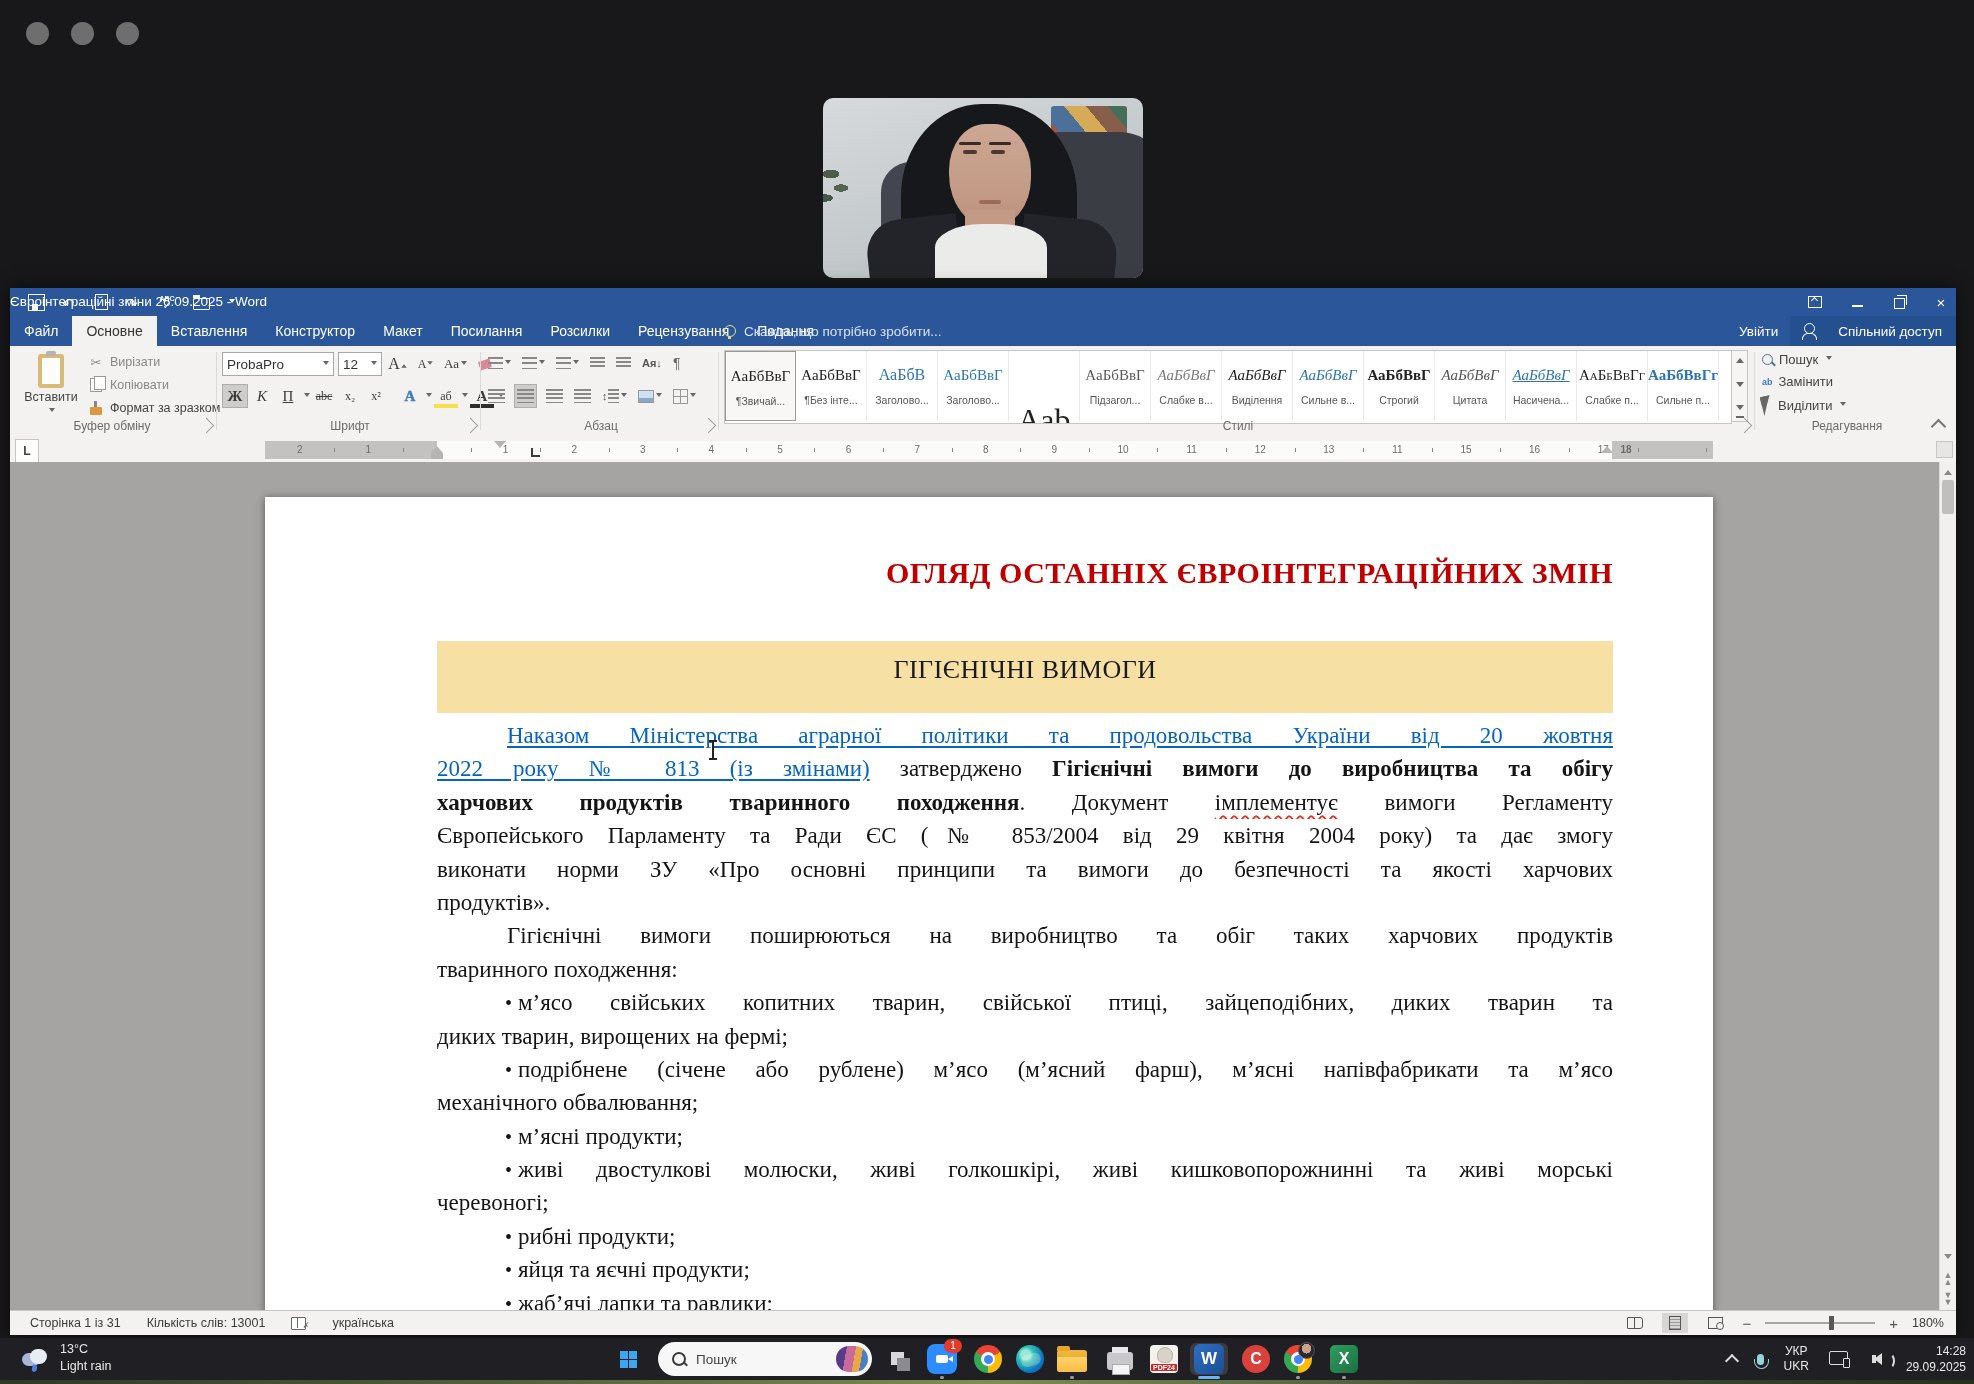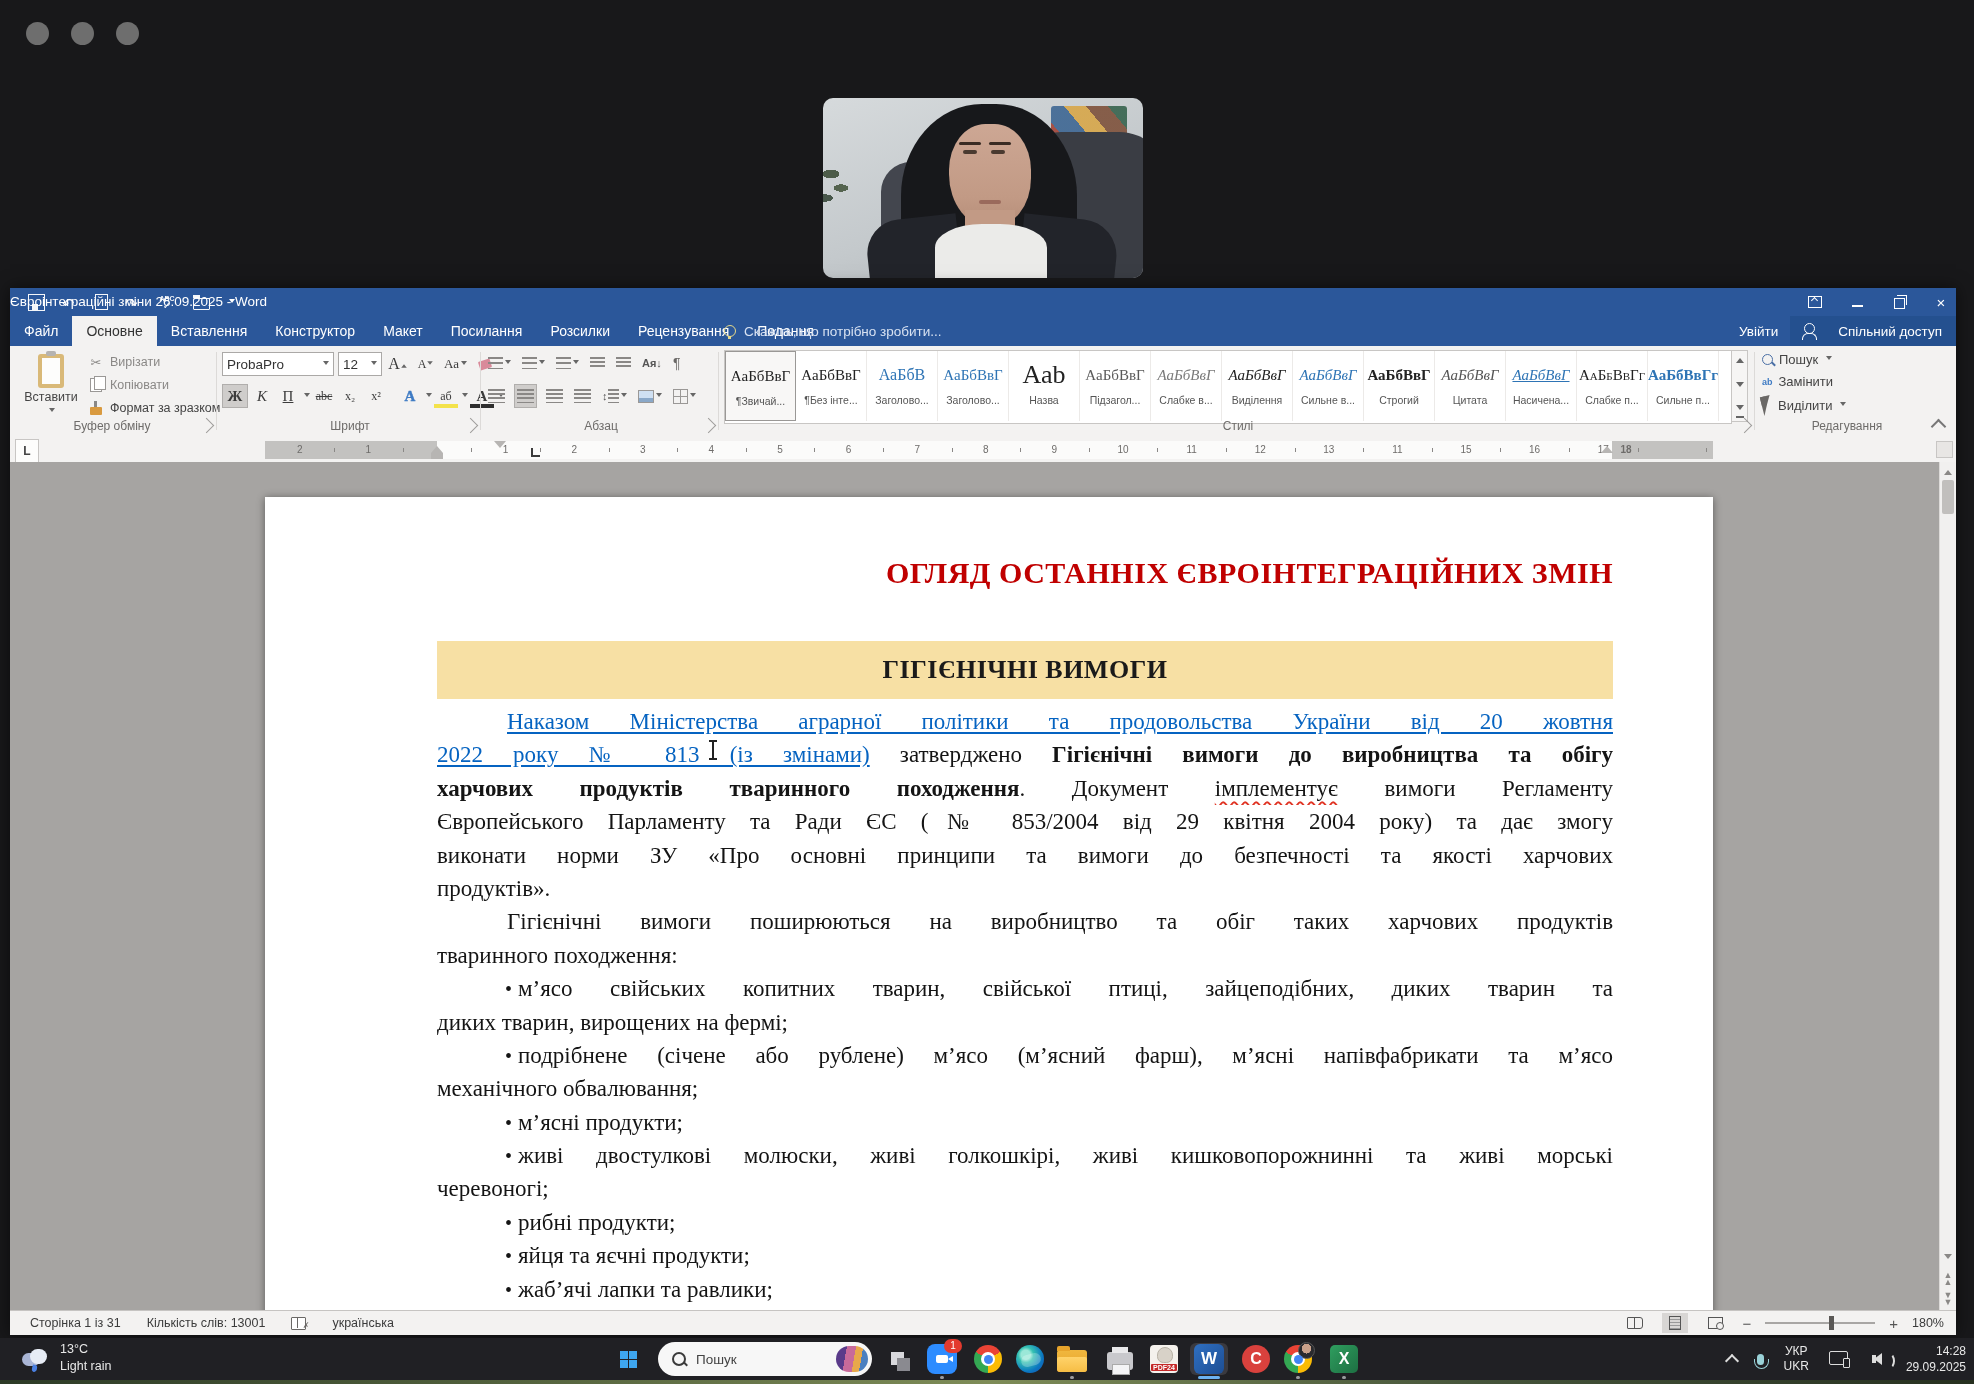--- a/index.html
+++ b/index.html
@@ -112,21 +112,21 @@
      linear-gradient(#9a9896,#9a9896) 50% 0/1px 100% no-repeat,
      linear-gradient(#9a9896,#9a9896) 0 50%/100% 1px no-repeat;}
   .pilcrow{font-size:14px;color:#6a6866;}
 
   .gallery{position:absolute;left:0;top:0;height:72px;width:1006px;background:#fff;border:1px solid #c8c6c4;display:flex;overflow:hidden;}
   .style-card{width:71px;height:70px;border-right:1px solid #eceae8;text-align:center;padding-top:9px;box-sizing:border-box;}
   .style-card.selected{border:1px solid #9a9896;background:#f8f7f6;}
   .style-preview{font-family:"Liberation Serif","DejaVu Serif",serif;font-size:15px;color:#222;line-height:30px;height:30px;white-space:nowrap;}
   .style-label{font-size:10.5px;color:#555;margin-top:4px;white-space:nowrap;overflow:hidden;}
   .s-h1{color:#2e74b5;font-size:16px;} .s-h2{color:#2e74b5;}
-  .s-title{font-size:26px;} .s-sub{color:#5a5a5a;}
+  .s-title{font-size:32px;margin-top:45px;} .s-sub{color:#5a5a5a;}
   .s-subtle-em{font-style:italic;color:#7a7a7a;} .s-em{font-style:italic;}
   .s-intense-em{font-style:italic;color:#2e74b5;} .s-strong{font-weight:bold;}
   .s-quote{font-style:italic;color:#555;} .s-intense-quote{font-style:italic;color:#2e74b5;text-decoration:underline;}
   .s-subtle-ref{font-variant:small-caps;} .s-intense-ref{font-weight:bold;color:#2e74b5;}
   .gal-arrows{position:absolute;left:1008px;top:0;width:16px;height:72px;border:1px solid #c8c6c4;border-left:0;background:#f6f5f4;
               display:flex;flex-direction:column;align-items:center;justify-content:space-between;padding:3px 0;box-sizing:border-box;}
   .tri-up{width:0;height:0;border:4px solid transparent;border-bottom:5px solid #666;}
   .tri-dn{width:0;height:0;border:4px solid transparent;border-top:5px solid #666;}
   .gal-more{width:8px;height:6px;border-bottom:2px solid #666;position:relative;}
 
@@ -152,22 +152,22 @@
   .ind-rtri{position:absolute;left:1336px;bottom:6px;width:0;height:0;border:6px solid transparent;border-bottom:7px solid #b7b5b3;}
   .tabstop{position:absolute;left:266px;bottom:2px;width:7px;height:7px;border-left:2px solid #3b3b3b;border-bottom:2px solid #3b3b3b;}
   .ruler-toggle{position:absolute;right:3px;top:3px;width:15px;height:15px;background:#e8e6e4;border:1px solid #c8c6c4;}
 
   
   .docarea{position:absolute;left:0;top:174px;width:100%;height:848px;background:#a6a4a2;overflow:hidden;}
   .page{position:absolute;left:255px;top:35px;width:1448px;height:880px;background:#fff;box-shadow:0 1px 8px rgba(0,0,0,.45);}
   .pagein{padding:56px 100px 0 172px;}
   .doc-title{text-align:right;color:#c00000;font-family:"Liberation Serif","DejaVu Serif",serif;
              font-weight:bold;font-size:30px;line-height:40px;letter-spacing:.5px;}
-  .banner{margin-top:48px;height:58px;background:#f7e0a4;text-align:center;
-          font-family:"Liberation Serif","DejaVu Serif",serif;font-weight:bold;font-size:26px;line-height:58px;color:#1a1a1a;letter-spacing:.5px;}
+  .banner{margin-top:48px;height:72px;background:#f7e0a4;text-align:center;
+          font-family:"Liberation Serif","DejaVu Serif",serif;font-weight:normal;font-size:26px;line-height:58px;color:#1a1a1a;letter-spacing:.5px;}
   .docbody{margin-top:6px;font-family:"Liberation Serif","DejaVu Serif",serif;font-size:23px;color:#141414;}
   .dline{height:33.4px;line-height:33.4px;overflow:hidden;}
   .dline.just{text-align:justify;text-align-last:justify;}
   .dline.left{text-align:left;}
   .dline.ind{padding-left:70px;}
   .dline.bl{padding-left:68px;}
   .bullet{font-size:20px;padding-right:6px;}
   .seg-l{color:#0563c1;text-decoration:underline;text-underline-offset:3px;}
   .seg-b{font-weight:bold;}
   .seg-sp{text-decoration:underline wavy #e03424;text-decoration-thickness:1.5px;text-underline-offset:5px;}

